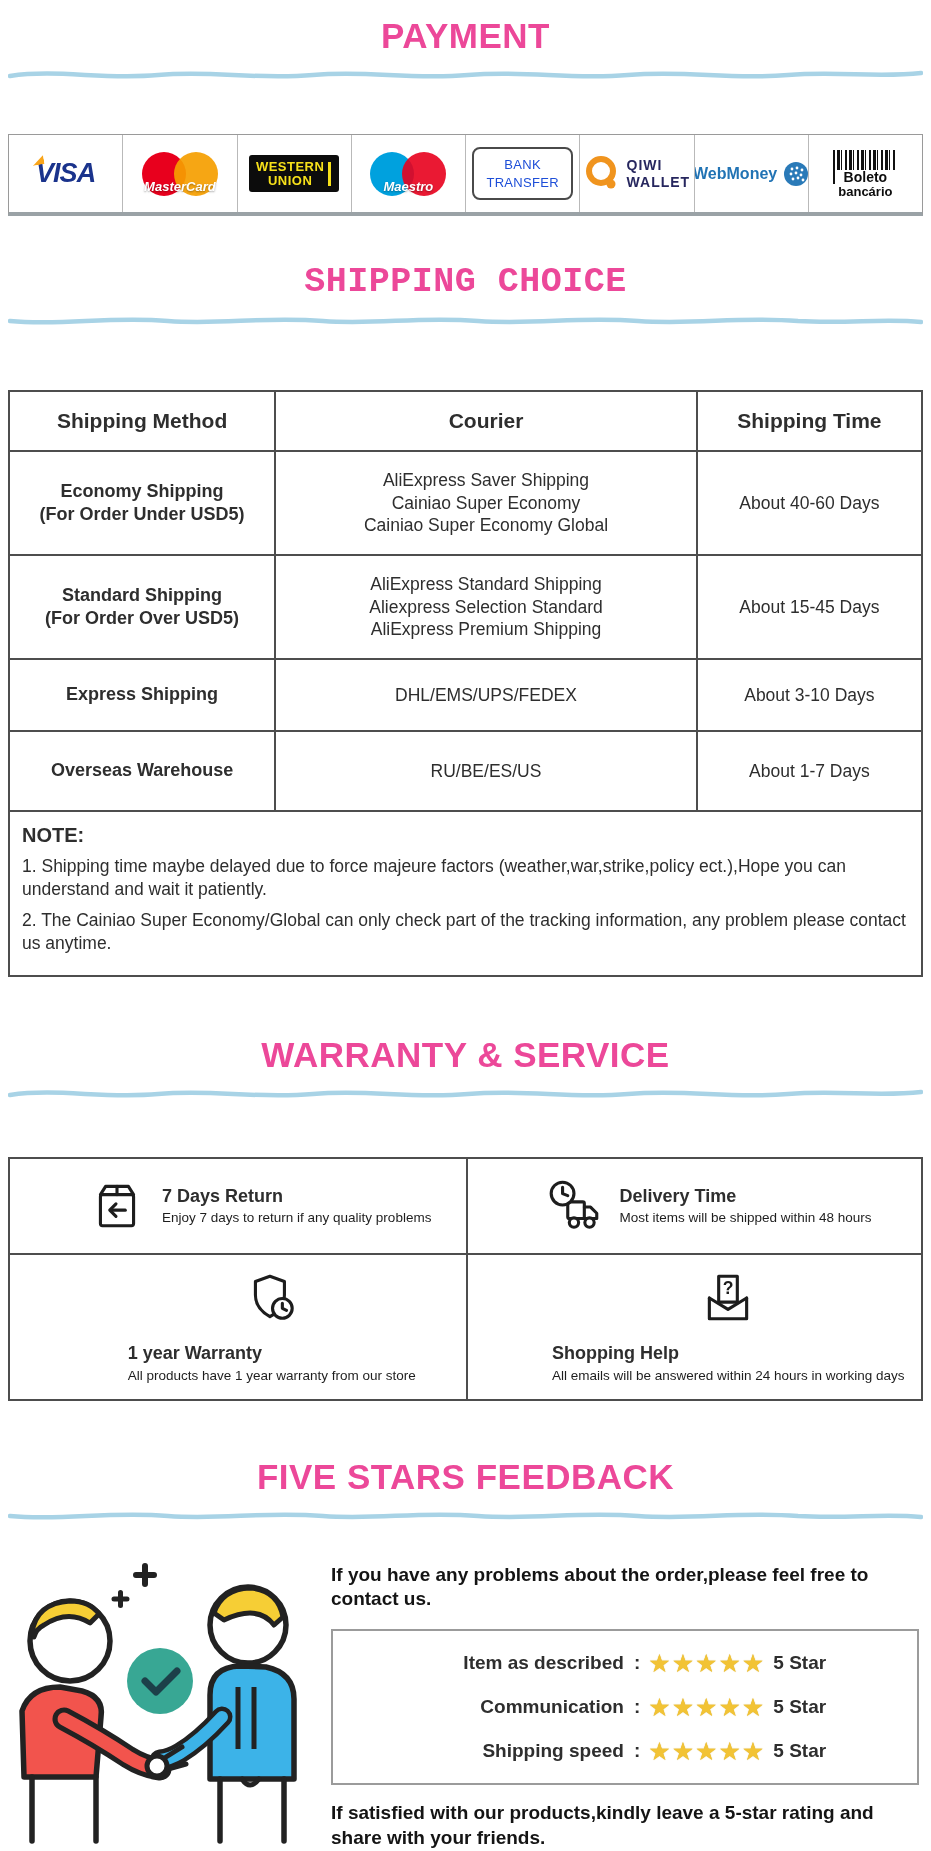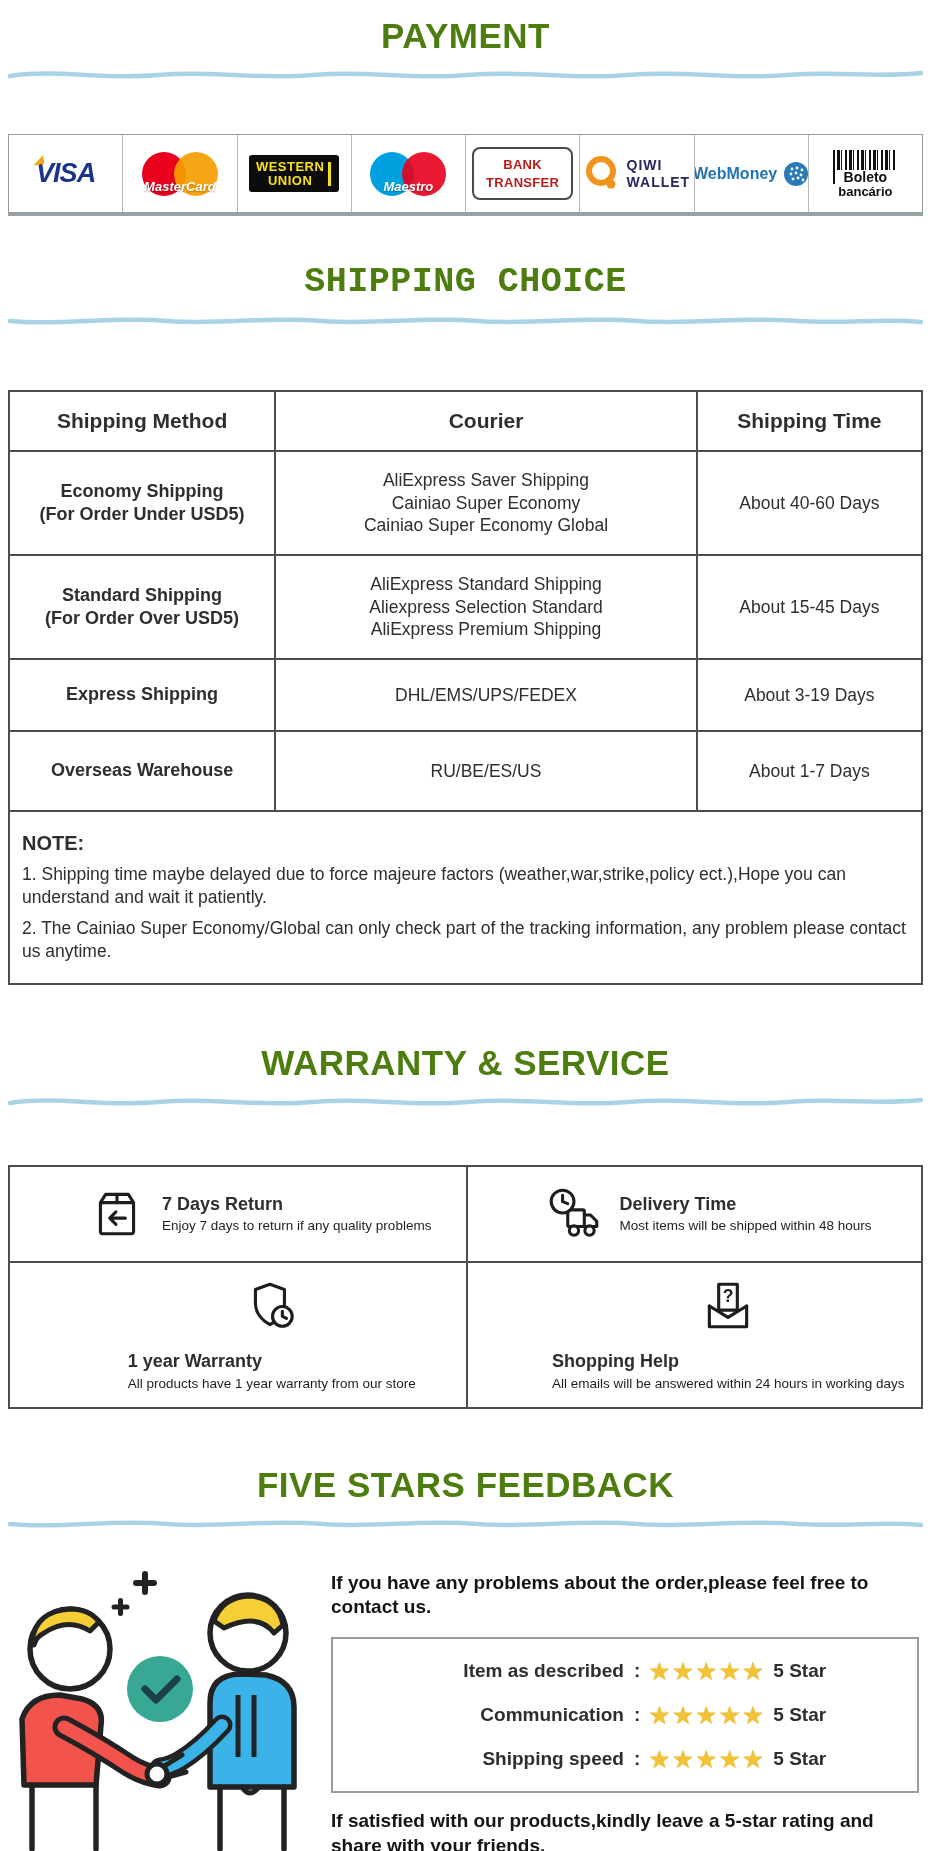--- a/index.html
+++ b/index.html
@@ -1,41 +1,41 @@
 <!DOCTYPE html>
 <html><head>
 <meta charset="utf-8">
 <style>
   * { margin:0; padding:0; box-sizing:border-box; }
   html,body { width:931px; background:#fff; font-family:"Liberation Sans", sans-serif; color:#2e2e2e; }
   body { height:1851px; overflow:hidden; }
   .page { width:931px; padding:0 8px; }
 
-  .sec-title { text-align:center; font-size:35px; font-weight:bold; letter-spacing:.5px; color:#4d7c0f; }
+  .sec-title { text-align:center; font-size:35px; font-weight:bold; letter-spacing:.5px; color:#ec4899; }
   .wave { display:block; width:100%; height:18px; margin-top:10px; }
 
   
   .pay-strip { display:flex; margin-top:50px; border:1px solid #9a9a9a; border-bottom:4px solid #9aa2a6; height:82px; background:#fff; }
   .pay-cell { flex:1 1 0; display:flex; align-items:center; justify-content:center; border-right:1px solid #b9b9b9; position:relative; overflow:hidden; }
   .pay-cell:last-child { border-right:none; }
 
   .visa-txt { font-size:27px; font-weight:900; font-style:italic; color:#1a338c; letter-spacing:-1px; position:relative; }
   .visa-flag { position:absolute; left:-4px; top:-2px; width:12px; height:9px; background:#f9a51a; clip-path:polygon(0 100%,100% 0,100% 100%); transform:rotate(-10deg); }
 
   .mc-wrap,.mae-wrap { position:relative; width:76px; height:48px; }
   .circle { position:absolute; top:2px; width:44px; height:44px; border-radius:50%; }
   .mc-l { left:0; background:#e8001d; } .mc-r { right:0; background:#f59e00; opacity:.92; }
   .mae-l { left:0; background:#00a1de; } .mae-r { right:0; background:#e8001d; opacity:.9; }
   .card-txt { position:absolute; width:100%; top:29px; text-align:center; color:#fff; font-weight:bold; font-style:italic; font-size:13px; text-shadow:0 1px 2px rgba(0,0,0,.35); }
 
   .wu-box { background:#0c0c0c; border-radius:3px; padding:5px 8px 5px 7px; display:flex; align-items:center; gap:4px; }
   .wu-lines { color:#f7e11a; font-weight:900; font-size:13px; line-height:1.05; letter-spacing:.5px; text-align:center; }
   .wu-bar { width:3px; height:24px; background:#f7e11a; }
 
-  .bank-box { border:2px solid #4a4a4a; border-radius:8px; padding:7px 12px; text-align:center; font-size:13px; line-height:1.35; color:#b91c1c; letter-spacing:.3px;font-weight:bold; }
+  .bank-box { border:2px solid #4a4a4a; border-radius:8px; padding:7px 12px; text-align:center; font-size:13px; line-height:1.35; color:#1d4ed8; letter-spacing:.3px; }
 
   .qiwi-wrap { display:flex; align-items:center; gap:7px; }
   .qiwi-txt { color:#26265e; font-weight:bold; font-size:14px; line-height:1.2; letter-spacing:1px; }
 
   .wm-wrap { display:flex; align-items:center; gap:6px; }
   .wm-txt { color:#2173b4; font-weight:bold; font-size:16px; }
 
   .boleto-wrap { display:flex; flex-direction:column; align-items:center; }
   .barcode { width:64px; height:34px; background:repeating-linear-gradient(90deg,#111 0 2px,#fff 2px 4px,#111 4px 7px,#fff 7px 8px,#111 8px 9px,#fff 9px 12px); }
   .boleto-txt { margin-top:-14px; background:#fff; padding:0 3px; font-weight:900; font-size:14px; line-height:1; text-align:center; color:#0d0d0d; }
@@ -46,21 +46,21 @@
   .ship-table { margin-top:60px; border:2px solid #4d4d4d; }
   .t-row { display:flex; border-top:2px solid #4d4d4d; }
   .t-row:first-child { border-top:none; }
   .t-c1 { width:29%; } .t-c2 { width:46.5%; border-left:2px solid #4d4d4d; border-right:2px solid #4d4d4d; } .t-c3 { width:24.5%; }
   .t-cell { display:flex; flex-direction:column; align-items:center; justify-content:center; text-align:center; padding:8px 6px; font-size:17.5px; line-height:1.3; }
   .t-head .t-cell { font-weight:bold; font-size:21px; height:58px; }
   .row-tall .t-cell { min-height:102px; }
   .row-mid .t-cell { min-height:70px; }
   .row-mid2 .t-cell { min-height:78px; }
   .method { font-weight:bold; font-size:18px; }
-  .note-block { border-top:2px solid #4d4d4d; padding:20px 12px 20px 12px; }
+  .note-block { border-top:2px solid #4d4d4d; padding:12px 12px 20px 12px; }
   .note-title { font-weight:bold; font-size:20px; margin-bottom:6px; }
   .note-p { font-size:17.5px; line-height:1.32; margin-top:8px; }
 
   
   .war-grid { margin-top:54px; border:2px solid #4d4d4d; display:grid; grid-template-columns:1fr 1fr; }
   .war-cell { display:flex; align-items:center; gap:16px; padding:14px 10px 14px 78px; min-height:94px; }
   .war-cell.bl { border-left:2px solid #4d4d4d; }
   .war-cell.bt { border-top:2px solid #4d4d4d;flex-direction:column; }
   .war-title { font-weight:bold; font-size:18px; line-height:1.2; }
   .war-desc { font-size:13.5px; line-height:1.25; margin-top:3px; color:#1e1e1e; }
@@ -209,21 +209,21 @@
       <div class="t-cell t-c3">About 15-45 Days</div>
     </div>
 
     <div class="t-row row-mid">
       <div class="t-cell t-c1 method">
           <span>Express Shipping</span>
         </div>
       <div class="t-cell t-c2">
           <span>DHL/EMS/UPS/FEDEX</span>
         </div>
-      <div class="t-cell t-c3">About 3-19 Days</div>
+      <div class="t-cell t-c3">About 3-10 Days</div>
     </div>
 
     <div class="t-row row-mid2">
       <div class="t-cell t-c1 method">
           <span>Overseas Warehouse</span>
         </div>
       <div class="t-cell t-c2">
           <span>RU/BE/ES/US</span>
         </div>
       <div class="t-cell t-c3">About 1-7 Days</div>

